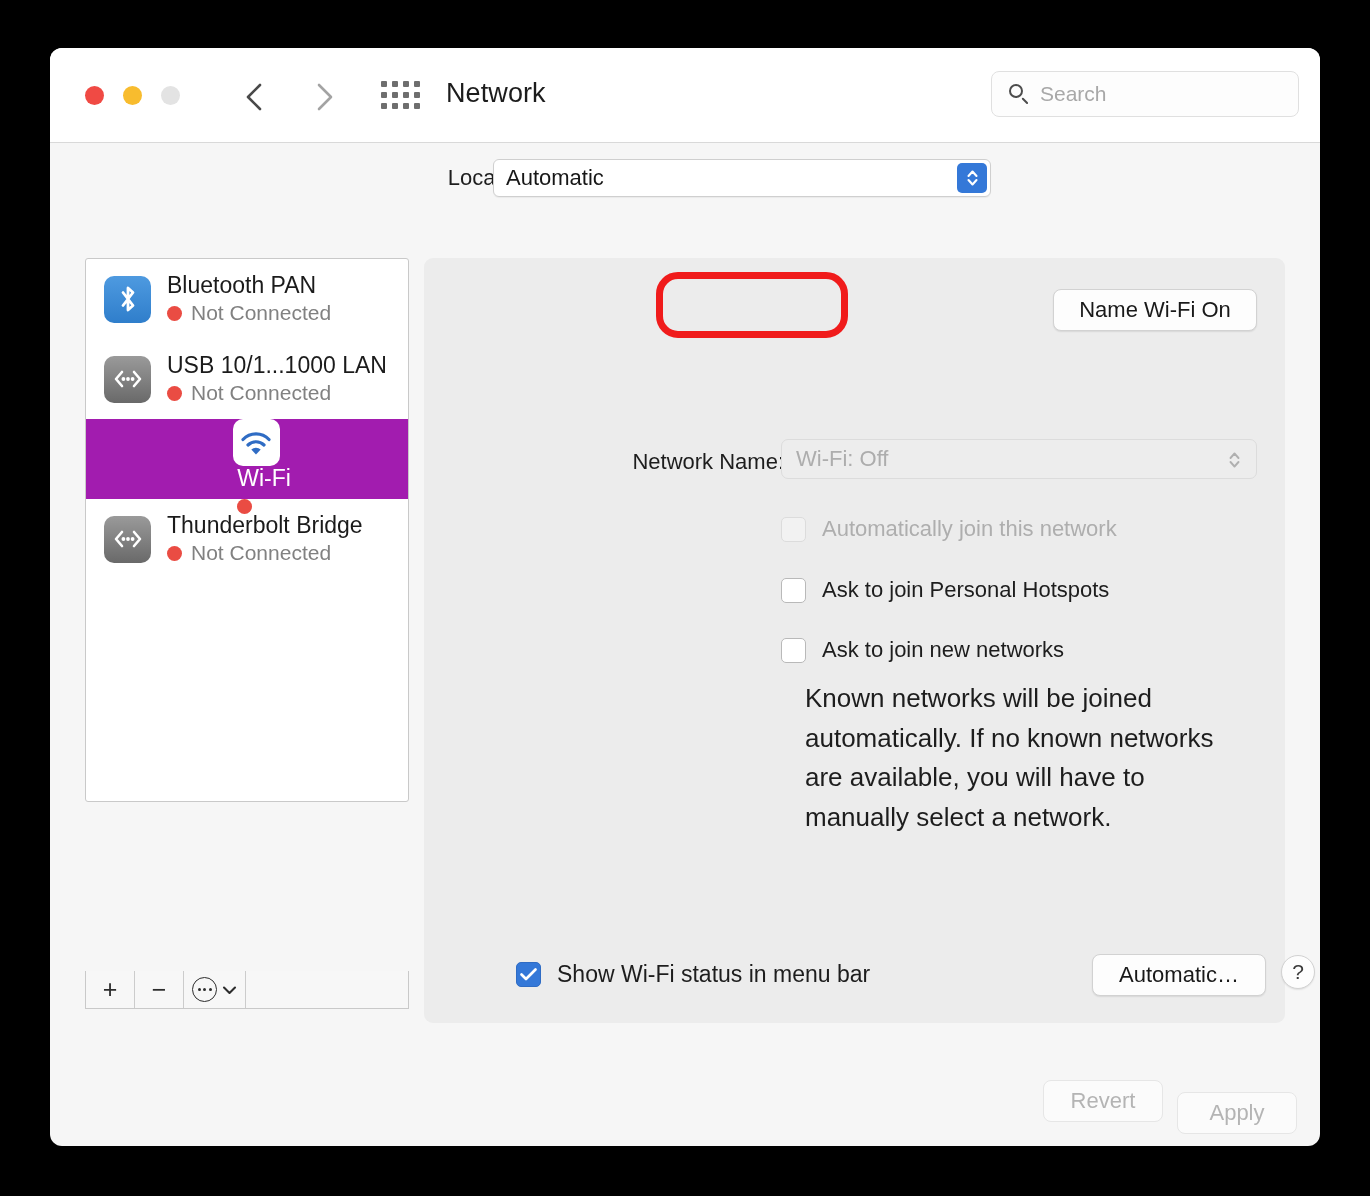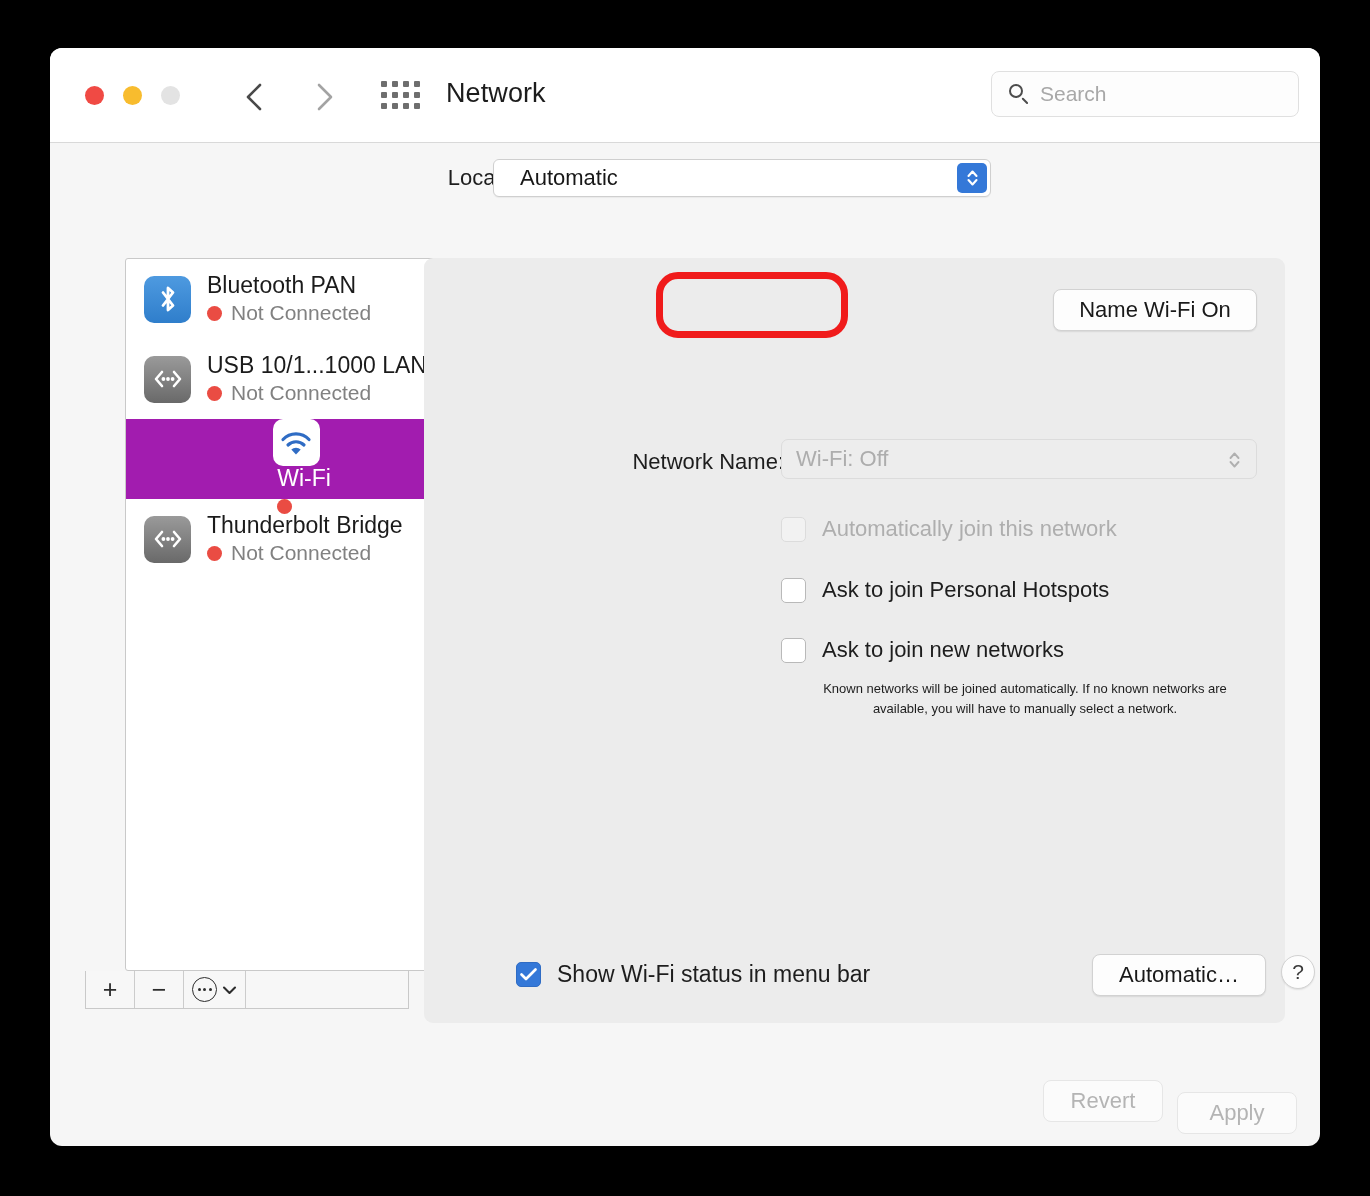--- a/index.html
+++ b/index.html
@@ -145,21 +145,20 @@
     left: 443px;
     width: 498px;
     height: 38px;
     background: #ffffff;
     border: 1px solid #cfcfcf;
     border-radius: 6px;
     box-sizing: border-box;
     display: flex;
     align-items: center;
     box-shadow: 0 1px 1px rgba(0,0,0,0.05);
-    padding-left: 14px;
   }
   .location-value {
     margin-left: 12px;
     font-size: 22px;
     color: #171717;
   }
   .stepper {
     position: absolute;
     right: 3px; top: 3px;
     width: 30px; height: 30px;
@@ -177,27 +176,26 @@
   .content {
     position: absolute;
     left: 0; top: 210px;
     width: 100%;
   }
   .sidebar {
     position: absolute;
     left: 35px;
     top: 0;
     width: 324px;
-    height: 713px;
+    height: 544px;
     background: #ffffff;
     border: 1px solid #c9c9c9;
     border-radius: 3px;
     box-sizing: border-box;
     overflow: hidden;
-    margin-left: 40px;
   }
   .svc {
     display: flex;
     align-items: center;
     height: 80px;
     padding-left: 18px;
     box-sizing: border-box;
   }
   .svc.selected { background: #a21caf; flex-direction: column; }
   .svc-icon {
@@ -377,24 +375,23 @@
   }
   .checkrow.disabled { color: #aeaeae; }
   .cb1 { left: 357px; top: 258px; }
   .cb2 { left: 357px; top: 319px; }
   .cb3 { left: 357px; top: 379px; }
   .helptext {
     position: absolute;
     left: 381px;
     top: 421px;
     width: 440px;
-    font-size: 13px;
+    font-size: 26px;
     line-height: 1.52;
     color: #1d1d1d;
-    text-align: center;
   }
   .menubar-row {
     position: absolute;
     left: 92px;
     top: 703px;
     display: flex;
     align-items: center;
     font-size: 23px;
     color: #1d1d1d;
   }

